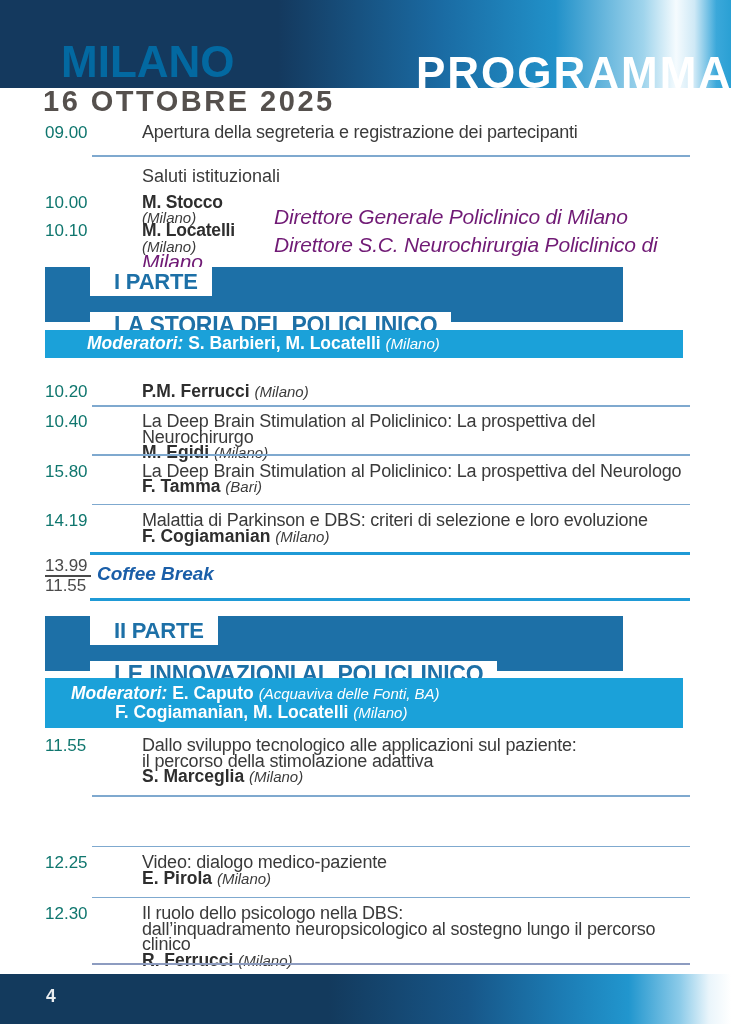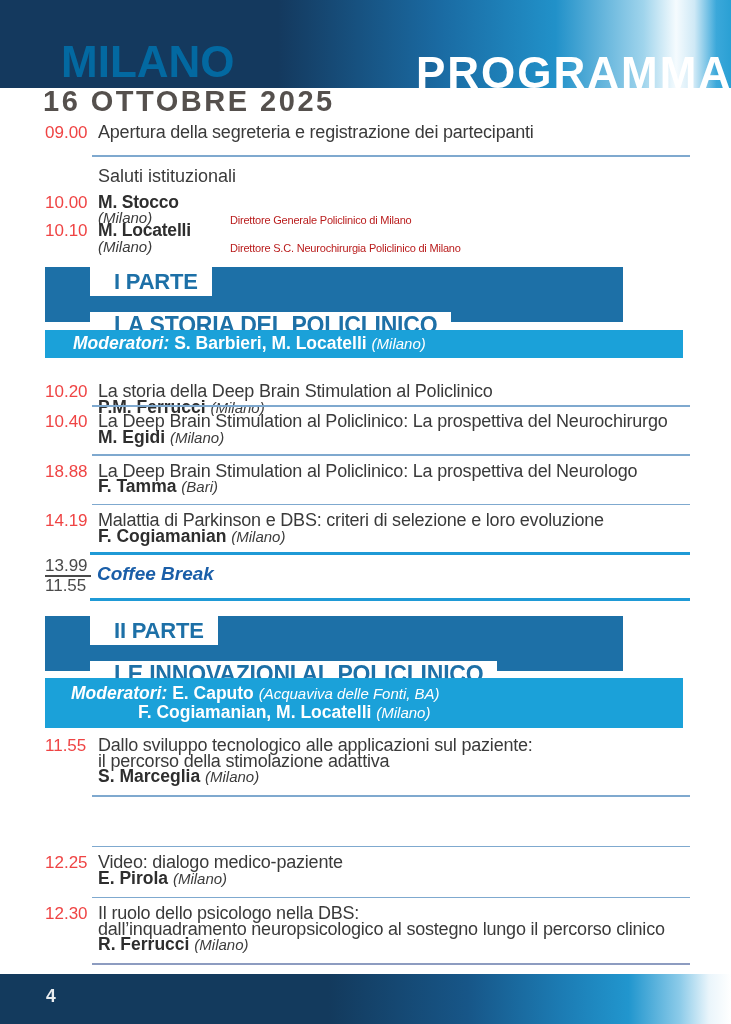--- a/index.html
+++ b/index.html
@@ -12,27 +12,27 @@
       #1a6aa2 60%, #2191c9 76%, #9fd4ec 88%, #f5fbfe 92.5%,
       #cfe9f6 95%, #3ba8da 98%, var(--bright-blue,#2aa0d4) 100%);}
   .milano{position:absolute;left:61px;top:40px;font-size:44px;font-weight:bold;
     line-height:1;color:#0369a1;letter-spacing:0;}
   .programma{position:absolute;left:416px;top:51px;font-size:44px;font-weight:bold;
     line-height:1;color:#ffffff;letter-spacing:2px;}
   .date-line{position:absolute;left:43px;top:85px;font-size:29px;font-weight:bold;
     line-height:1.12;color:var(--date-gray,#55504d);letter-spacing:2.5px;}
   
   .row{position:absolute;left:45px;width:645px;display:flex;align-items:flex-start;}
-  .time{flex:none;width:53px;font-size:17px;line-height:15.5px;color:#ef4444;}
-  .content{flex:1;min-width:0;}
+  .time{flex:none;width:53px;font-size:17px;line-height:15.5px;color:#0f766e;}
+  .content{flex:1;min-width:0;margin-left:44px;}
   .tline{font-size:18px;line-height:15.5px;color:#3a3a3a;letter-spacing:-0.2px;}
   .speaker{font-size:17.5px;line-height:15.5px;font-weight:bold;color:#2e2e2e;}
   .city{font-weight:normal;font-style:italic;font-size:15px;color:#3c3c3c;letter-spacing:0;}
   .nameblock{display:inline-block;width:132px;}
-  .role{font-size:11px;color:#b91c1c;line-height:15.5px;}
+  .role{font-style:italic;font-size:21px;color:#701a75;line-height:15.5px;}
   .plain{font-size:18px;line-height:15.5px;color:#3a3a3a;}
   
   .divider{position:absolute;left:92px;width:598px;height:1.5px;
     background:var(--divider-blue,#7fa9cf);}
   .divider.final{background:var(--footer-divider,#8d9cc0);}
   .break-line{position:absolute;left:90px;width:600px;height:2.5px;
     background:var(--break-line-blue,#1f9ad6);}
   
   .sec-bar{position:absolute;left:45px;width:578px;height:55px;
     background:var(--blue-bar,#1d70a7);}
@@ -109,47 +109,46 @@
 
   <div class="sec-bar" style="top:267px">
     <div class="notch r1">
       <span class="part-label">I PARTE</span>
     </div>
     <div class="notch r2">
       <span class="part-title">LA STORIA DEL POLICLINICO</span>
     </div>
   </div>
   <div class="mod-bar" style="top:330px;height:28px">
-    <div class="mod-line" style="padding-left:28px">
+    <div class="mod-line" style="padding-left:42px">
       <span class="mod-label">Moderatori:</span>
       <span class="mod-names">S. Barbieri, M. Locatelli</span>
       <span class="mod-city">(Milano)</span>
     </div>
   </div>
 
   <div class="row" style="top:384px">
     <div class="time">10.20</div>
     <div class="content">
-      <div class="tline">La storia della Deep Brain Stimulation al Policlinico</div>
       <div class="speaker"><span>P.M. Ferrucci</span> <span class="city">(Milano)</span></div>
     </div>
   </div>
   <div class="divider" style="top:405px"></div>
 
   <div class="row" style="top:414px">
     <div class="time">10.40</div>
     <div class="content">
       <div class="tline">La Deep Brain Stimulation al Policlinico: La prospettiva del Neurochirurgo</div>
       <div class="speaker"><span>M. Egidi</span> <span class="city">(Milano)</span></div>
     </div>
   </div>
   <div class="divider" style="top:454px"></div>
 
   <div class="row" style="top:463.5px">
-    <div class="time">18.88</div>
+    <div class="time">15.80</div>
     <div class="content">
       <div class="tline">La Deep Brain Stimulation al Policlinico: La prospettiva del Neurologo</div>
       <div class="speaker"><span>F. Tamma</span> <span class="city">(Bari)</span></div>
     </div>
   </div>
   <div class="divider" style="top:503.5px"></div>
 
   <div class="row" style="top:513px">
     <div class="time">14.19</div>
     <div class="content">
@@ -173,21 +172,21 @@
     <div class="notch r2">
       <span class="part-title">LE INNOVAZIONI AL POLICLINICO</span>
     </div>
   </div>
   <div class="mod-bar" style="top:678px;height:50px">
     <div class="mod-line" style="padding-left:26px">
       <span class="mod-label">Moderatori:</span>
       <span class="mod-names">E. Caputo</span>
       <span class="mod-city">(Acquaviva delle Fonti, BA)</span>
     </div>
-    <div class="mod-line" style="padding-left:93px">
+    <div class="mod-line" style="padding-left:70px">
       <span class="mod-names">F. Cogiamanian, M. Locatelli</span>
       <span class="mod-city">(Milano)</span>
     </div>
   </div>
 
   <div class="row" style="top:738px">
     <div class="time">11.55</div>
     <div class="content">
       <div class="tline">Dallo sviluppo tecnologico alle applicazioni sul paziente:</div>
       <div class="tline">il percorso della stimolazione adattiva</div>

